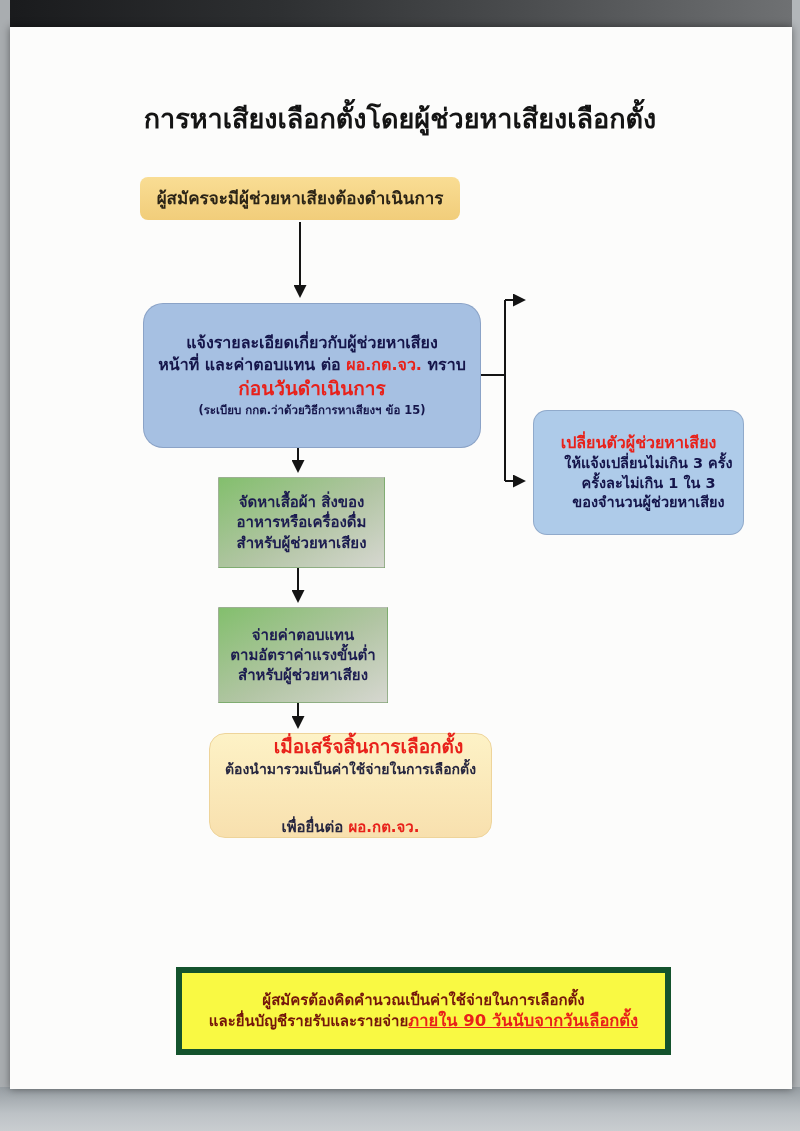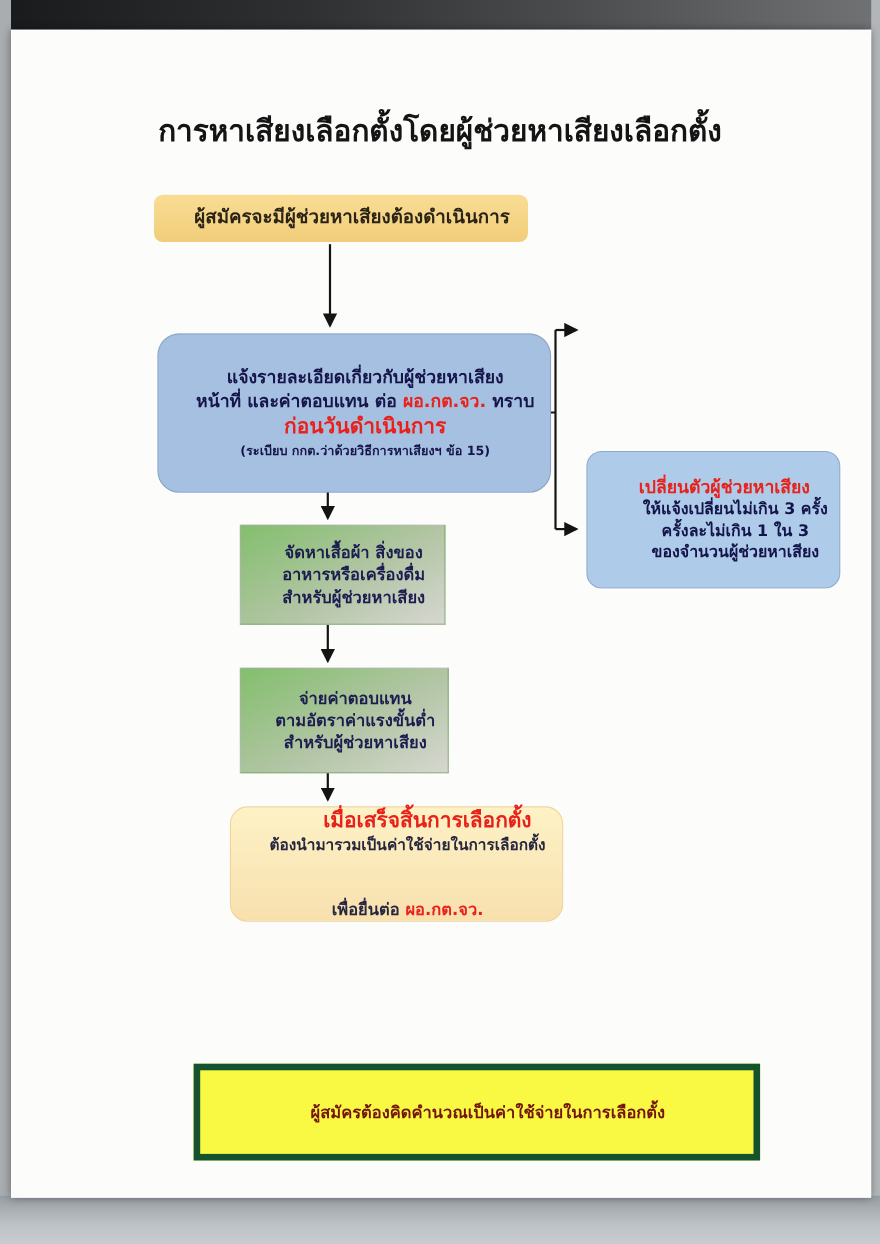--- a/index.html
+++ b/index.html
@@ -1,25 +1,25 @@
 <!DOCTYPE html>
 <html><head>
 <meta charset="utf-8">
 <style>
   html,body{margin:0;padding:0;}
   body{width:800px;height:1131px;font-family:"DejaVu Sans",sans-serif;background:#aeb1b4;overflow:hidden;}
-  .photo{position:relative;width:800px;height:1131px;background:#ffffff;overflow:hidden;}
+  .photo{position:relative;width:800px;height:1131px;background:#86efac;overflow:hidden;}
   .edge-top{position:absolute;top:0;left:0;width:100%;height:27px;background:linear-gradient(90deg,#191a1c 0%,#2e3032 35%,#4a4c4e 65%,#707274 100%);}
   .edge-bottom{position:absolute;bottom:0;left:0;width:100%;height:44px;background:linear-gradient(180deg,#969da2 0%,#bdc2c6 60%,#c9cdd0 100%);}
   .edge-left{position:absolute;top:0;left:0;width:10px;height:100%;background:#a9adb0;}
   .edge-right{position:absolute;top:0;right:0;width:8px;height:100%;background:#b2b6b9;}
   .page{position:absolute;left:10px;right:8px;top:27px;bottom:42px;background:#fcfcfb;box-shadow:0 0 8px rgba(0,0,0,.45);}
   .title{position:absolute;top:97px;left:0;width:800px;text-align:center;font-size:27px;font-weight:bold;color:#141414;}
 
-  .box{position:absolute;display:flex;flex-direction:column;justify-content:center;align-items:center;text-align:center;line-height:1.35;padding-left:20px;}
+  .box{position:absolute;display:flex;flex-direction:column;justify-content:center;align-items:center;text-align:center;line-height:1.35;}
 
   .start{left:140px;top:177px;width:320px;height:43px;background:linear-gradient(180deg,#f9dd94,#f1cd7a);border-radius:8px;
          font-size:17px;font-weight:bold;color:#2b2416;}
 
   .notify{left:126px;top:303px;width:336px;height:143px;background:#a6c0e2;border-radius:20px;color:#15154a;
           border:1px solid rgba(90,110,150,.35);margin-left:17px;}
   .notify .l1,.notify .l2{font-size:16px;font-weight:bold;}
   .notify .l3{font-size:19px;font-weight:bold;color:#e8211a;}
   .notify .l4{font-size:11.5px;font-weight:bold;margin-top:2px;}
 
@@ -113,14 +113,15 @@
   </div>
 
   <div class="box finish">
     <div class="l1">เมื่อเสร็จสิ้นการเลือกตั้ง</div>
     <div class="l2">ต้องนำมารวมเป็นค่าใช้จ่ายในการเลือกตั้ง</div>
     <div class="l3"><span>เพื่อยื่นต่อ </span><span class="red">ผอ.กต.จว.</span></div>
   </div>
 
   <div class="box footer-box">
     <div class="l1">ผู้สมัครต้องคิดคำนวณเป็นค่าใช้จ่ายในการเลือกตั้ง</div>
+    <div class="l2"><span>และยื่นบัญชีรายรับและรายจ่าย</span><span class="u">ภายใน 90 วันนับจากวันเลือกตั้ง</span></div>
   </div>
 </div>
 
 </body></html>

